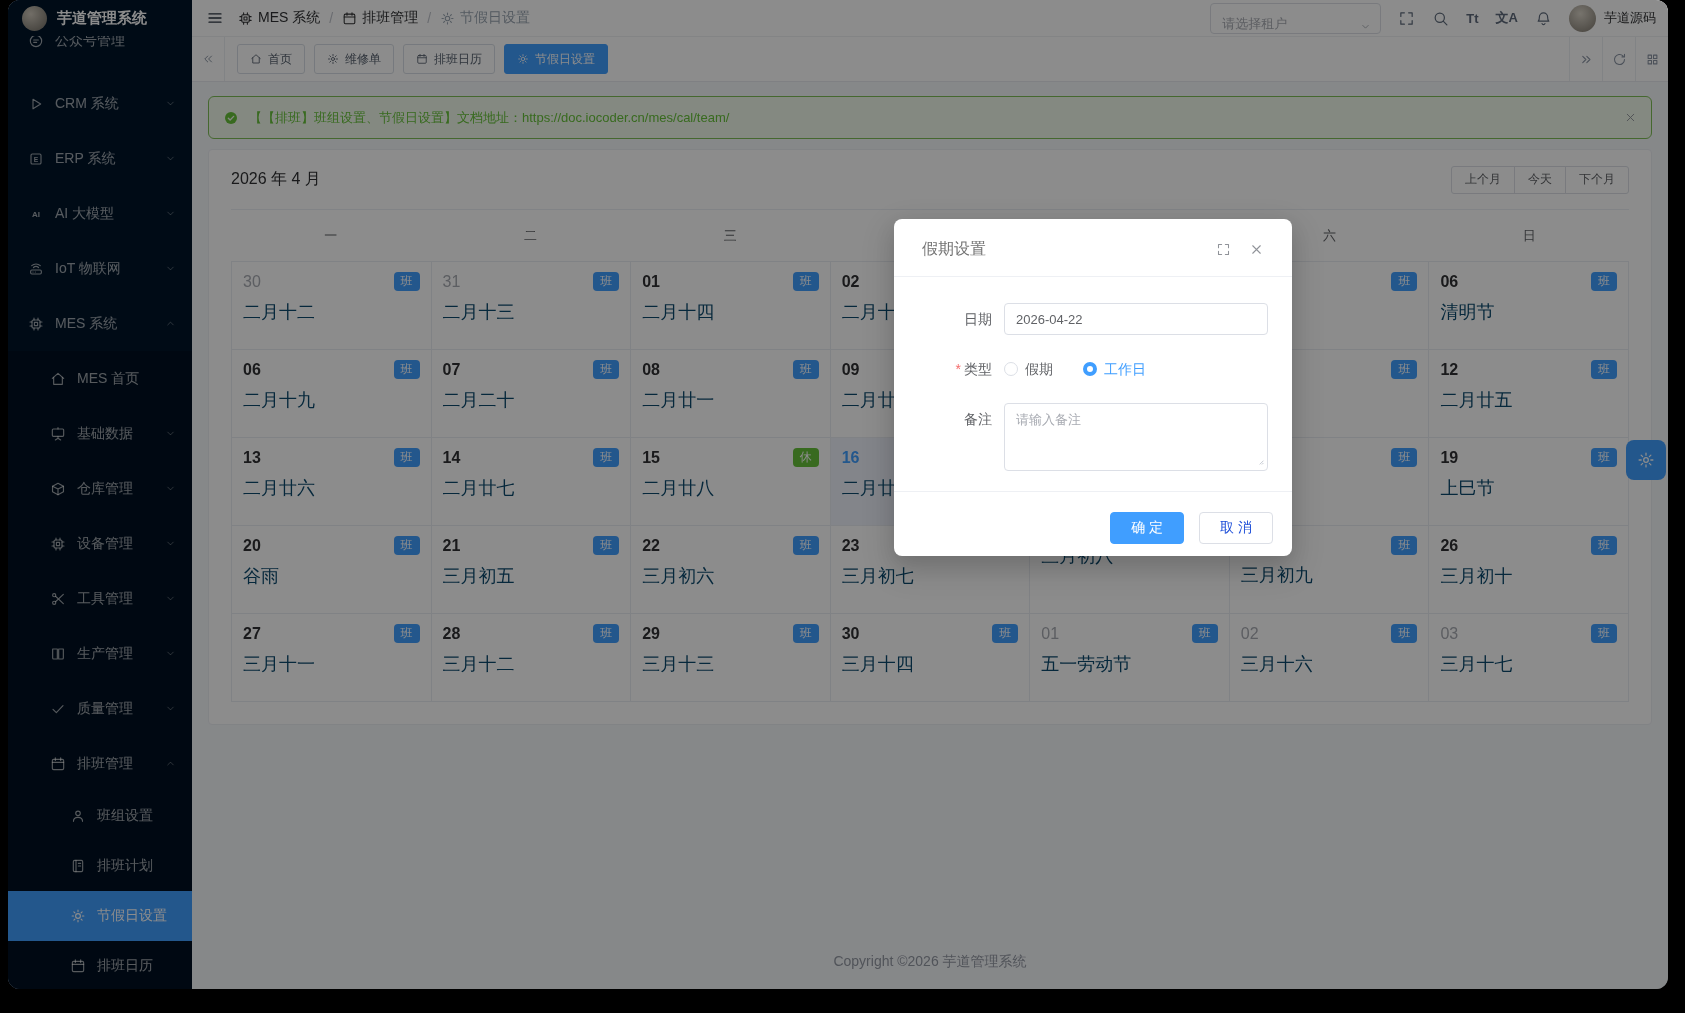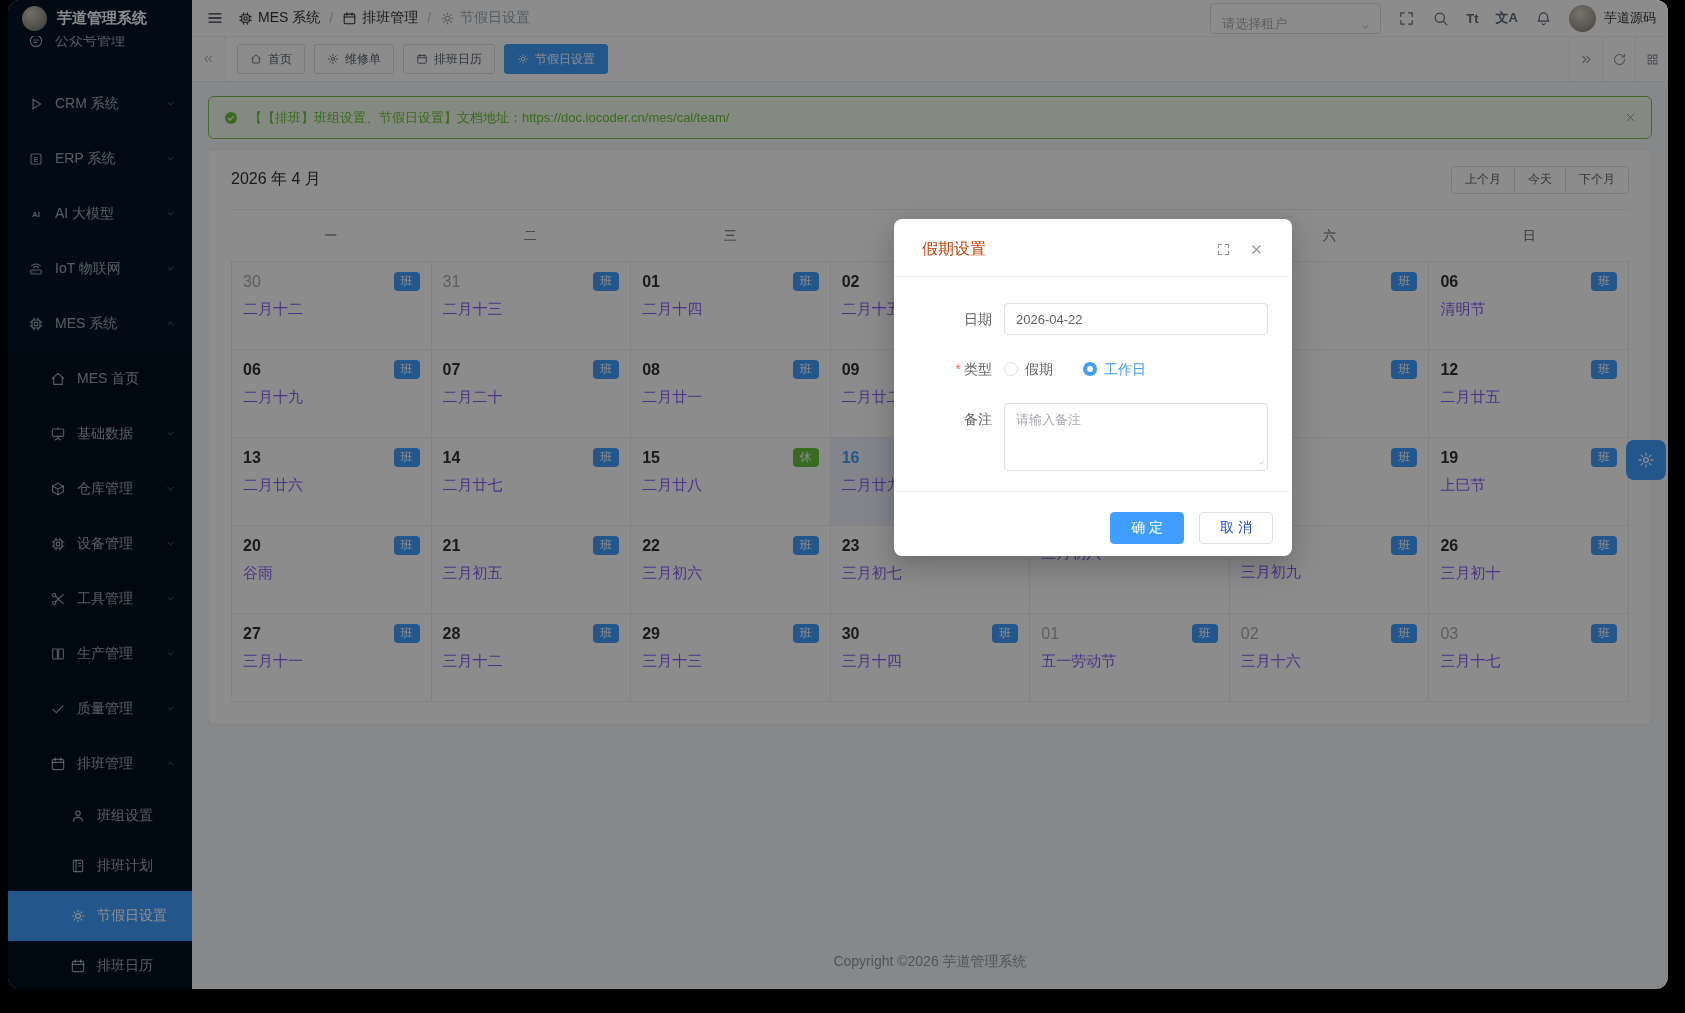--- a/index.html
+++ b/index.html
@@ -85,31 +85,31 @@
   .cell{height:88px;box-sizing:border-box;border-right:1px solid #e9edf3;
         border-bottom:1px solid #e9edf3;padding:10px 11px;background:#fff;}
   .cell.selected{background:#eef3fb;}
   .cell-top{display:flex;align-items:flex-start;justify-content:space-between;}
   .dnum{font-size:16px;color:#303133;font-weight:600;line-height:20px;}
   .cell.other .dnum{color:#a8abb2;font-weight:500;}
   .cell.selected .dnum{color:#409eff;}
   .badge{font-size:12px;color:#fff;border-radius:4px;padding:3px 7px;line-height:13px;}
   .badge.work{background:#409eff;}
   .badge.rest{background:#67c23a;}
-  .lunar{margin-top:8px;font-size:15px;color:#8b5cf6;white-space:nowrap;overflow:hidden;}
+  .lunar{margin-top:8px;font-size:18px;color:#0c4a6e;white-space:nowrap;overflow:hidden;}
   .page-footer{margin-top:auto;text-align:center;color:#9399a3;font-size:14px;padding-bottom:10px;}
   .float-gear{position:absolute;right:2px;top:440px;width:40px;height:40px;background:#409eff;
               border-radius:8px;display:flex;align-items:center;justify-content:center;color:#fff;
               font-size:18px;z-index:5;}
   
   .overlay{position:absolute;inset:0;background:rgba(0,0,0,.45);z-index:50;}
   .dialog{position:absolute;left:886px;top:219px;width:398px;background:#fff;border-radius:8px;
           z-index:60;box-shadow:0 12px 32px 4px rgba(0,0,0,.12),0 8px 20px rgba(0,0,0,.1);}
   .dlg-hd{display:flex;align-items:center;padding:20px 28px 16px;border-bottom:1px solid #eef0f4;}
-  .dlg-title{font-size:16px;color:#c2410c;flex:1;}
+  .dlg-title{font-size:16px;color:#737373;flex:1;}
   .dlg-ic{color:#909399;font-size:15px;margin-left:18px;display:flex;}
   .dlg-body{padding:26px 24px 2px 0;}
   .frow{display:flex;align-items:center;margin-bottom:18px;}
   .frow.top{align-items:flex-start;}
   .flabel{width:110px;text-align:right;padding-right:12px;font-size:14px;color:#606266;
           box-sizing:border-box;flex-shrink:0;line-height:32px;}
   .star{color:#f56c6c;margin-right:3px;}
   .fctrl{flex:1;}
   .inp{width:100%;height:32px;border:1px solid #dcdfe6;border-radius:4px;padding:0 11px;
        font-size:13px;color:#606266;box-sizing:border-box;font-family:inherit;outline:none;

